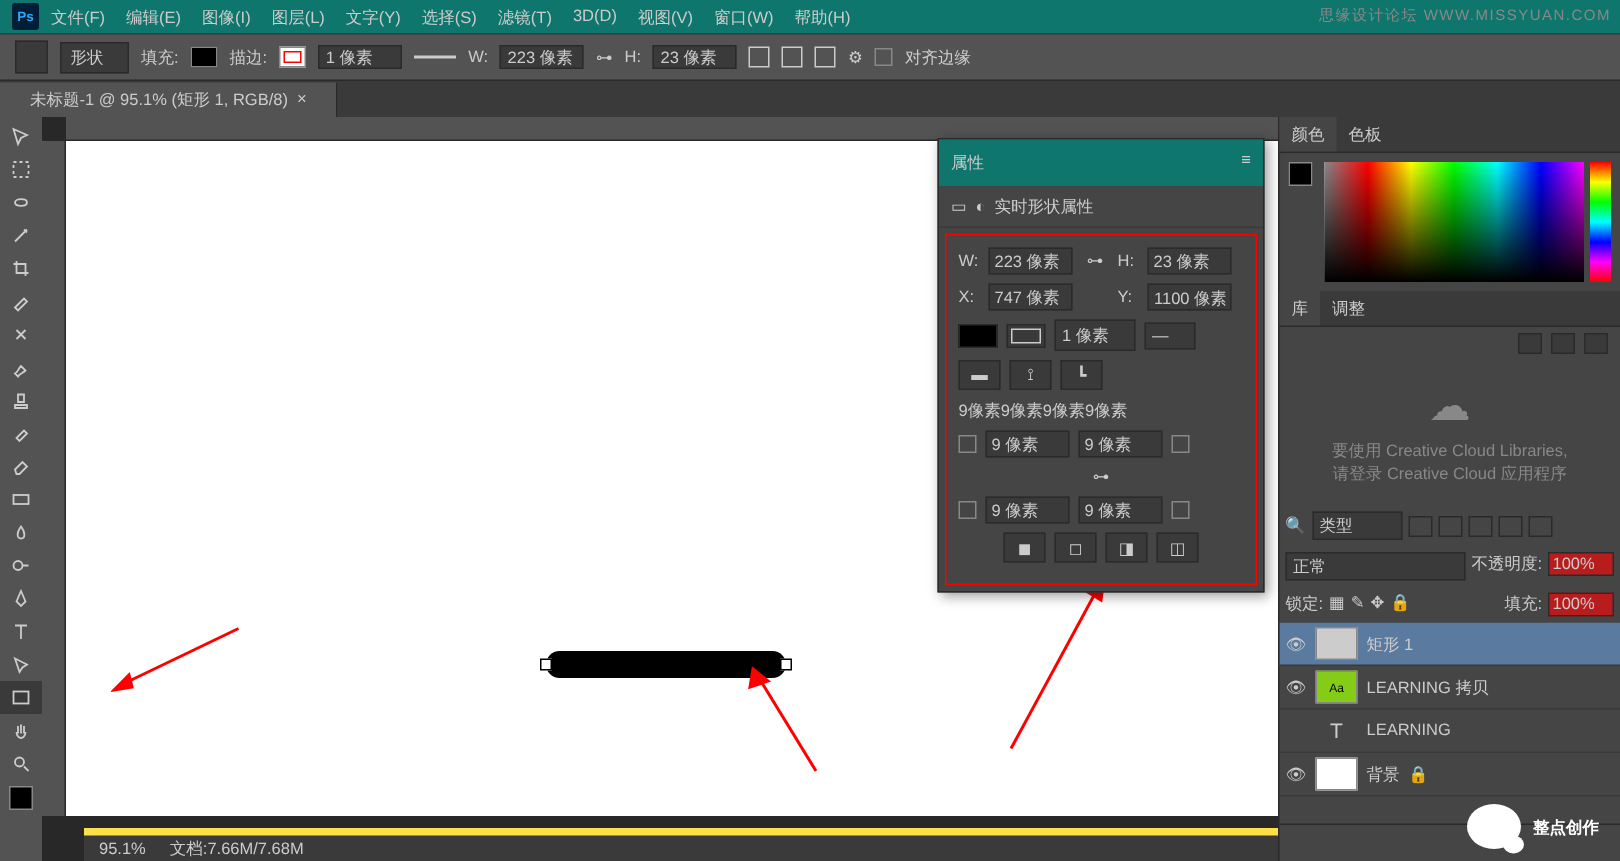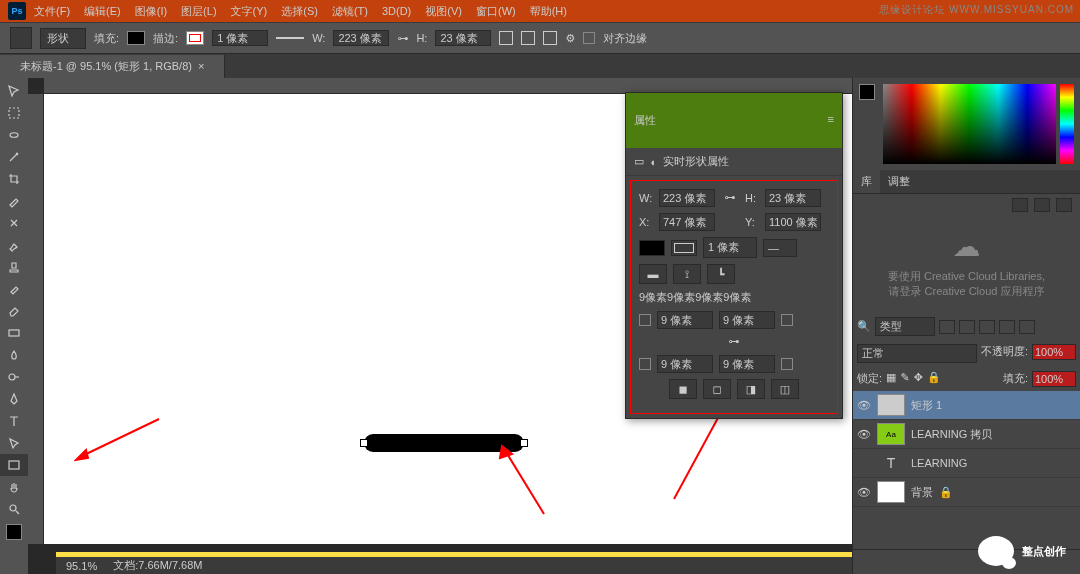--- a/index.html
+++ b/index.html
@@ -1,17 +1,17 @@
 <!DOCTYPE html>
 <html><head>
 <meta charset="utf-8">
 <style>
 *{margin:0;padding:0;box-sizing:border-box;font-family:"Microsoft YaHei",sans-serif;font-size:11px;user-select:none}
 body{background:#535353;width:1080px;height:574px;overflow:hidden;position:relative;color:#ccc}
-.menubar{height:22px;background:#c2410c;display:flex;align-items:center;padding:0 8px;gap:2px}
+.menubar{height:22px;background:#0f766e;display:flex;align-items:center;padding:0 8px;gap:2px}
 .menubar .ps{width:18px;height:18px;background:#001e36;color:#31a8ff;font-weight:bold;font-size:9px;display:flex;align-items:center;justify-content:center;border-radius:2px}
 .menubar .mi{padding:2px 6px;cursor:pointer}
 .optbar{height:32px;background:#535353;border-top:1px solid #3a3a3a;border-bottom:1px solid #2a2a2a;display:flex;align-items:center;padding:0 10px;gap:8px}
 .optbar .ico{width:22px;height:22px;border:1px solid #2a2a2a;background:#3a3a3a}
 .optbar .sel{background:#3a3a3a;border:1px solid #2a2a2a;padding:2px 16px 2px 6px;position:relative}
 .optbar .lbl{font-size:11px}
 .optbar .sw{width:18px;height:14px;border:1px solid #888}
 .optbar .sw.blk{background:#000}
 .optbar .sw.str{background:#fff;position:relative}
 .optbar .sw.str::after{content:'';position:absolute;inset:2px;border:1px solid #f00}
@@ -65,21 +65,21 @@
 .layer.act{background:#5a7aa0}
 .layer .eye{width:14px;text-align:center}
 .layer .th{width:28px;height:22px;background:#84cc16;border:1px solid #888;display:flex;align-items:center;justify-content:center;font-size:8px;color:#000}
 .layer .th.shp{background:#ccc}
 .layer .th.txt{background:transparent;border:none;color:#ccc;font-size:14px}
 .layer .th.bg{background:#fff}
 .lfoot{display:flex;padding:4px;gap:4px;justify-content:flex-end;border-top:1px solid #2a2a2a}
 .lfoot .ib{width:18px;height:16px;cursor:pointer}
 
 .props{position:absolute;top:92px;left:625px;width:218px;background:#454545;border:1px solid #2a2a2a;box-shadow:2px 2px 8px rgba(0,0,0,.4)}
-.props .ttl{background:#4d7c0f;padding:20px 8px;font-size:11px;display:flex;justify-content:space-between}
+.props .ttl{background:#0f766e;padding:8px 8px;font-size:11px;display:flex;justify-content:space-between}
 .props .sub{padding:6px 8px;display:flex;align-items:center;gap:6px;border-bottom:1px solid #3a3a3a}
 .props .body{padding:8px;border:1px solid #f00;margin:4px}
 .prow{display:flex;align-items:center;gap:6px;margin-bottom:6px;font-size:10px}
 .prow .lbl{width:14px}
 .prow .inp{background:#3a3a3a;border:1px solid #2a2a2a;width:56px;padding:2px 3px;color:#ccc}
 .prow .sw{width:26px;height:16px;border:1px solid #2a2a2a;background:#000}
 .prow .sw.str{background:#3a3a3a;position:relative}
 .prow .sw.str::after{content:'';position:absolute;inset:2px;border:1px solid #ccc}
 .prow .sel{background:#3a3a3a;border:1px solid #2a2a2a;padding:2px 4px;width:54px}
 .prow .lk{width:18px;height:14px;text-align:center}
@@ -266,20 +266,24 @@
           <polygon points="72,2 60,10 70,16"></polygon>
         </svg>
     </div>
     <div class="statusbar">
       <span>95.1%</span>
       <span>文档:7.66M/7.68M</span>
     </div>
   </div>
 
   <div class="rpanel">
+    <div class="ptabs">
+      <span class="pt act">颜色</span>
+      <span class="pt">色板</span>
+    </div>
     <div class="colorpk">
       <div class="sw">
           <div class="fb"></div>
         </div>
       <div class="grad"></div>
       <div class="hue"></div>
     </div>
     <div class="ptabs">
       <span class="pt act">库</span>
       <span class="pt">调整</span>

